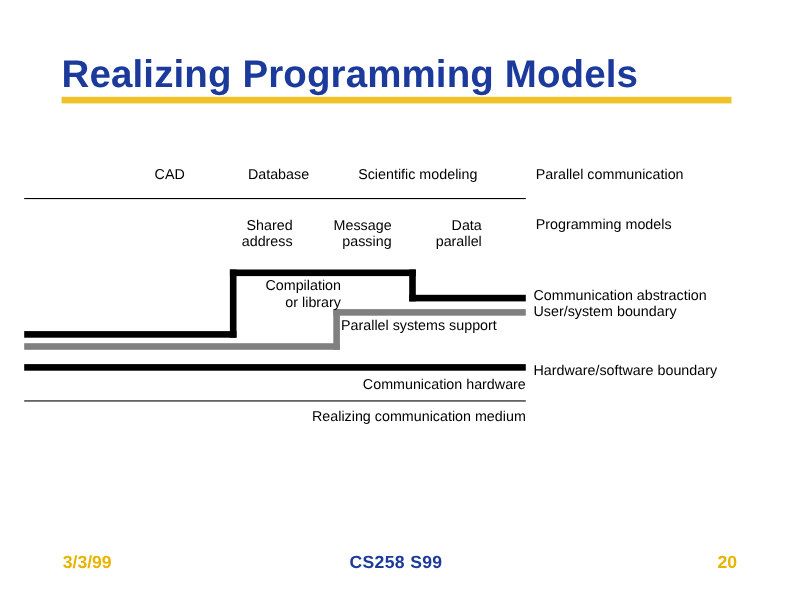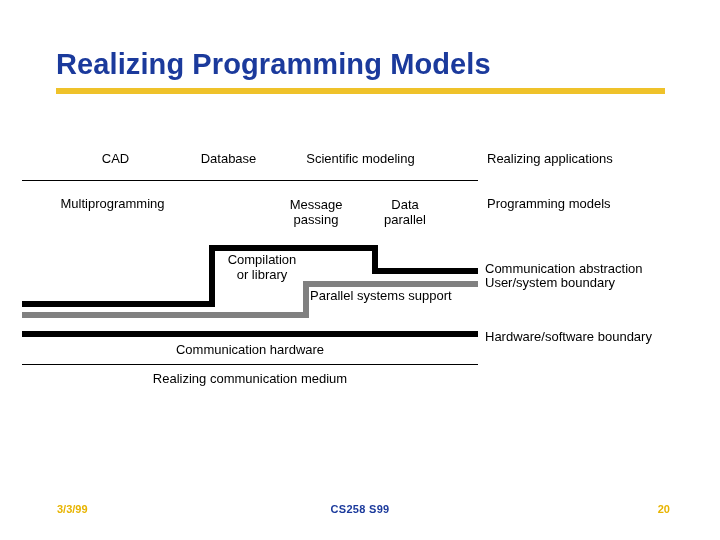--- a/index.html
+++ b/index.html
@@ -17,21 +17,21 @@
     background: #ffffff;
     overflow: hidden;
   }
 
   
   #slide-title {
     position: absolute;
     left: 56px;
     top: 48px;
     width: 610px;
-    font-size: 29px;
+    font-size: 35px;
     font-weight: bold;
     color: #1b3a9c;
     letter-spacing: 0.1px;
     white-space: nowrap;
   }
   #title-rule {
     position: absolute;
     left: 56px;
     top: 88px;
     width: 609px;
@@ -41,21 +41,21 @@
 
   
   .dlabel {
     position: absolute;
     font-size: 13px;
     color: #000000;
     line-height: 14px;
     white-space: nowrap;
   }
   .dlabel.center {
-    text-align: center;
+    text-align: right;
   }
   .dlabel.two-line {
     line-height: 15px;
     white-space: normal;
   }
 
   .rule-thin {
     position: absolute;
     background: #000000;
     height: 1px;
@@ -77,21 +77,21 @@
   }
   .riser-gray {
     position: absolute;
     background: #808080;
     width: 6px;
   }
 
   
   .footer-text {
     position: absolute;
-    font-size: 11px;
+    font-size: 16px;
     font-weight: bold;
     top: 503px;
   }
   #footer-date {
     left: 57px;
     color: #e8b400;
   }
   #footer-course {
     left: 0;
     width: 720px;
@@ -113,26 +113,29 @@
 
   <div id="slide-title">Realizing Programming Models</div>
   <div id="title-rule"></div>
 
   <div class="dlabel center" style="left:63px; top:152px; width:105px;">CAD</div>
 
   <div class="dlabel center" style="left:176px; top:152px; width:105px;">Database</div>
 
   <div class="dlabel center" style="left:287px; top:152px; width:147px;">Scientific modeling</div>
 
-  <div class="dlabel" style="left:487px; top:152px;">Realizing applications</div>
+  <div class="dlabel" style="left:487px; top:152px;">Parallel communication</div>
 
   <div class="rule-thin" style="left:22px; top:180px; width:456px;"></div>
 
-  <div class="dlabel center" style="left:45px; top:197px; width:135px;">Multiprogramming</div>
 
+  <div class="dlabel center two-line" style="left:190px; top:197px; width:76px;">
+    <span>Shared</span><br>
+    <span>address</span>
+  </div>
 
   <div class="dlabel center two-line" style="left:276px; top:197px; width:80px;">
     <span>Message</span><br>
     <span>passing</span>
   </div>
 
   <div class="dlabel center two-line" style="left:372px; top:197px; width:66px;">
     <span>Data</span><br>
     <span>parallel</span>
   </div>

